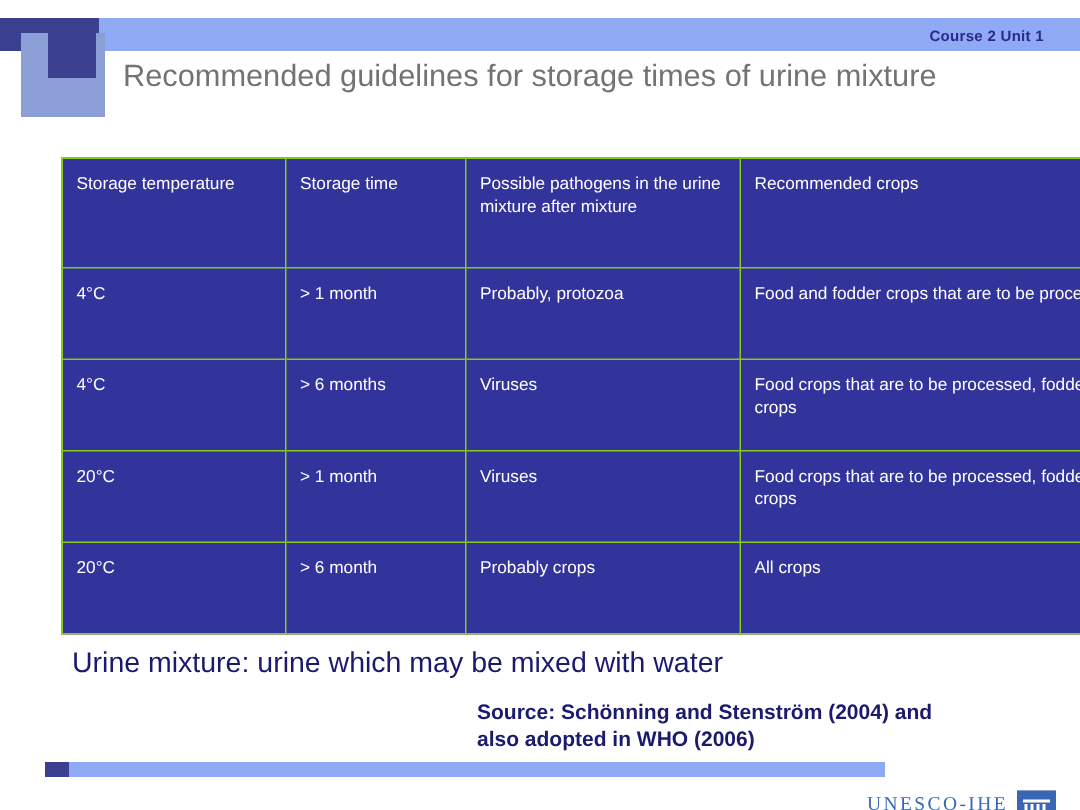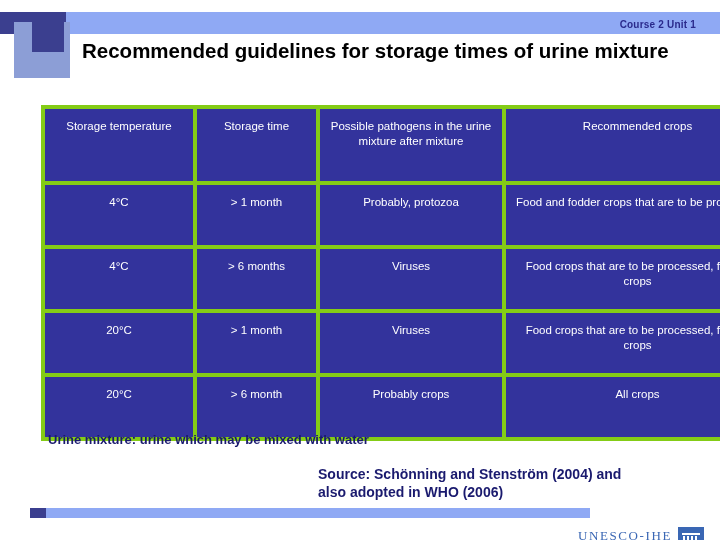--- a/index.html
+++ b/index.html
@@ -57,67 +57,66 @@
     color: #2a2a8c;
     font-size: 10px;
     font-weight: bold;
     letter-spacing: 0.2px;
   }
   .slide-title {
     position: absolute;
     left: 82px;
     top: 38px;
     width: 600px;
-    color: #000000;
+    color: #737373;
     font-size: 20.5px;
     line-height: 25px;
-    font-weight: bold;
+    font-weight: normal;
   }
 
   
   .table-wrap {
     position: absolute;
     left: 41px;
     top: 105px;
     width: 640px;
   }
   table.guidelines {
     border-collapse: collapse;
     width: 640px;
     table-layout: fixed;
     background: #33339c;
   }
   table.guidelines td {
-    border: 4px solid #84cc16;
+    border: 1px solid #84cc16;
     color: #ffffff;
     font-size: 11.5px;
     line-height: 15px;
     vertical-align: top;
     padding: 10px 9px 10px 9px;
-    text-align: center;
   }
   table.guidelines tr.header-row td {
     height: 52px;
   }
   table.guidelines tr.body-row td {
     height: 40px;
   }
   .col1 { width: 130px; }
   .col2 { width: 101px; }
   .col3 { width: 164px; }
   .col4 { width: 245px; }
 
   
   .footnote {
     position: absolute;
     left: 48px;
     top: 432px;
     color: #1a1a6e;
-    font-size: 13px;
-    font-weight: bold;
+    font-size: 19px;
+    font-weight: normal;
   }
   .source {
     position: absolute;
     left: 318px;
     top: 465px;
     width: 330px;
     color: #1a1a6e;
     font-size: 14px;
     font-weight: bold;
     line-height: 18px;

